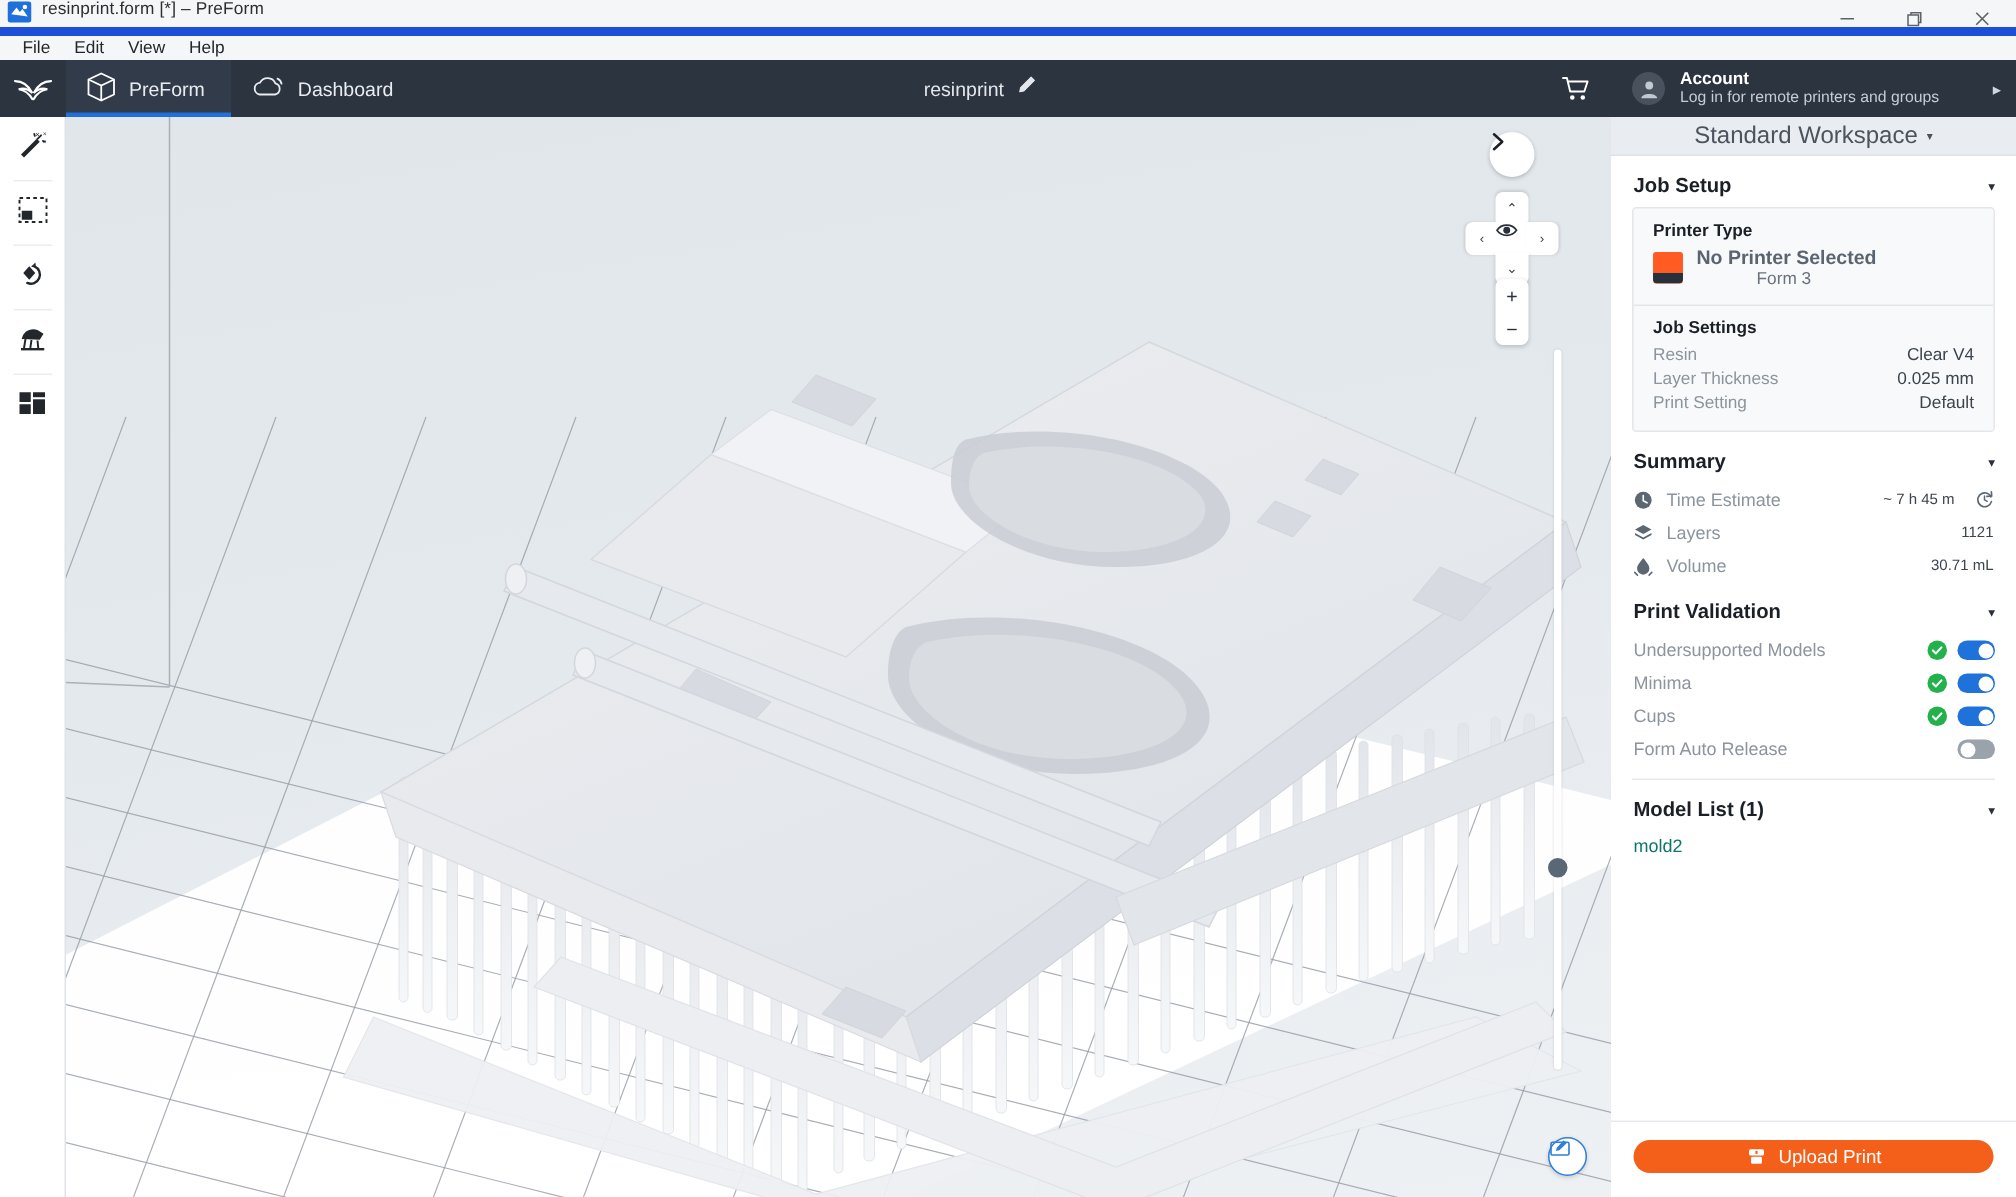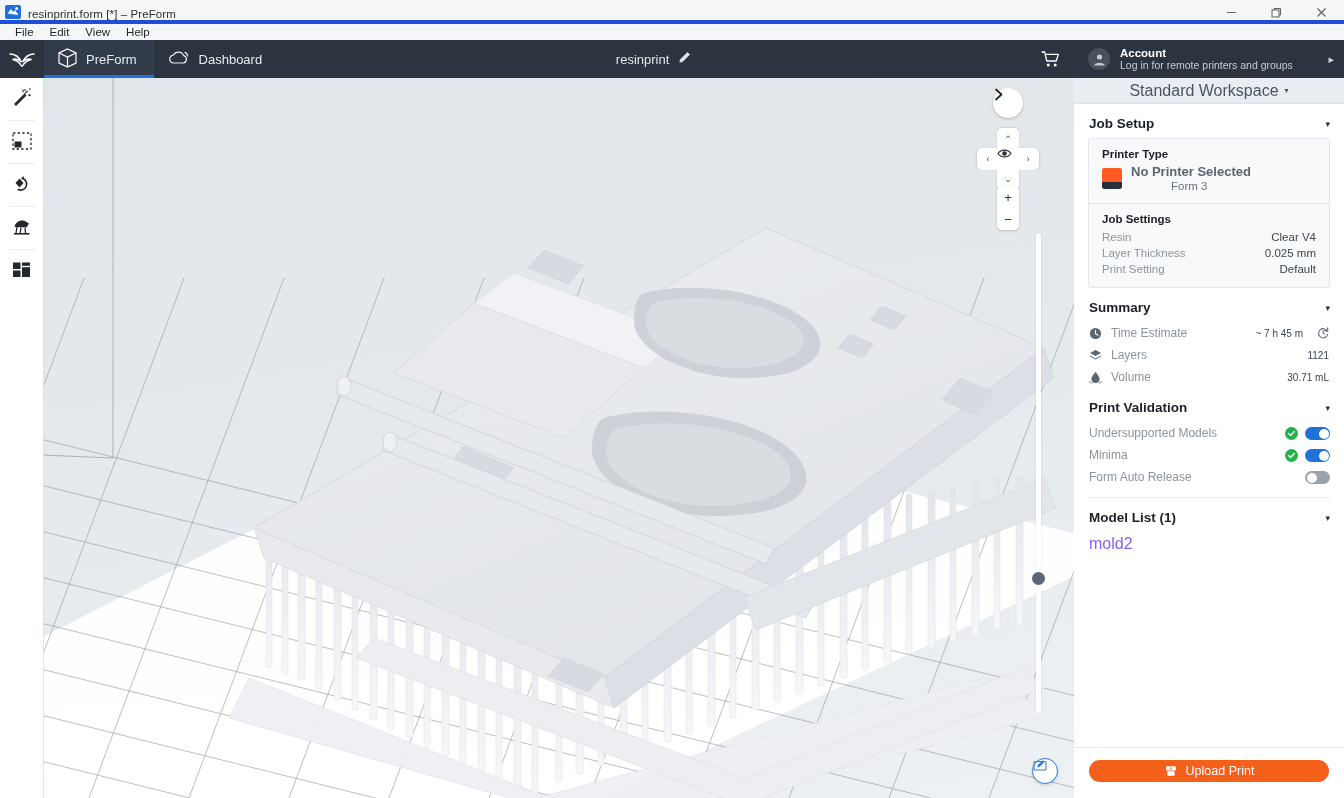--- a/index.html
+++ b/index.html
@@ -7,22 +7,22 @@
     width: 1344px; height: 798px;
     overflow: hidden;
     font-family: "Liberation Sans", sans-serif;
     background: #ffffff;
   }
   .app { position: relative; width: 1344px; height: 798px; }
 
   
   .titlebar {
     position: absolute; top: 0; left: 0; width: 1344px; height: 24px;
-    background: #f4f6f8; display: flex; align-items: flex-end;
-    border-bottom: 4px solid #1d4ed8;
+    background: #f4f6f8; display: flex; align-items: flex-start;
+    border-bottom: 6px solid #1d4ed8;
   }
   .titlebar .app-icon {
     width: 16px; height: 16px; margin-left: 5px; margin-right: 7px;
     position: relative; flex: none;
   }
   .titlebar .app-icon svg { display: block; }
   .titlebar .title {
     font-size: 11.5px; color: #2b2f33; letter-spacing: .1px; white-space: nowrap;
   }
   .winbtns { position: absolute; right: 0; top: 0; height: 24px; display: flex; }
@@ -212,21 +212,21 @@
     background: #1f72d9;
   }
   .toggle .knob {
     position: absolute; top: 1.5px; right: 1.5px; width: 10px; height: 10px;
     border-radius: 50%; background: #ffffff;
   }
   .toggle.off { background: #9aa2ab; }
   .toggle.off .knob { right: auto; left: 1.5px; }
 
   .divider { height: 1px; background: #e6eaee; margin: 9px 14px 0 14px; }
-  .model-item { font-size: 16px; color: #8b5cf6; padding: 3px 15px; }
+  .model-item { font-size: 12px; color: #0f766e; padding: 3px 15px; }
 
   .panel-foot {
     flex: none; padding: 12px 15px 16px 15px; border-top: 1px solid #e6eaee;
   }
   .upload-btn {
     height: 22px; border-radius: 16px; background: #f4601a; color: #ffffff;
     display: flex; align-items: center; justify-content: center; gap: 8px;
     font-size: 12.5px; width: 100%; border: none;
   }
   .upload-btn .ic { display: flex; align-items: center; }
@@ -677,20 +677,31 @@
         <span class="check">
           <svg width="9" height="9" viewBox="0 0 9 9">
               <path d="M1.6 4.6 L3.6 6.6 L7.3 2.6" stroke="#ffffff" stroke-width="1.4" fill="none" stroke-linecap="round" stroke-linejoin="round"></path>
             </svg>
         </span>
         <span class="toggle">
             <span class="knob"></span>
           </span>
       </div>
 
+      <div class="vrow">
+        <span class="k">Cups</span>
+        <span class="check">
+          <svg width="9" height="9" viewBox="0 0 9 9">
+              <path d="M1.6 4.6 L3.6 6.6 L7.3 2.6" stroke="#ffffff" stroke-width="1.4" fill="none" stroke-linecap="round" stroke-linejoin="round"></path>
+            </svg>
+        </span>
+        <span class="toggle">
+            <span class="knob"></span>
+          </span>
+      </div>
 
       <div class="vrow">
         <span class="k">Form Auto Release</span>
         <span class="toggle off">
             <span class="knob"></span>
           </span>
       </div>
 
       <div class="divider"></div>
 

